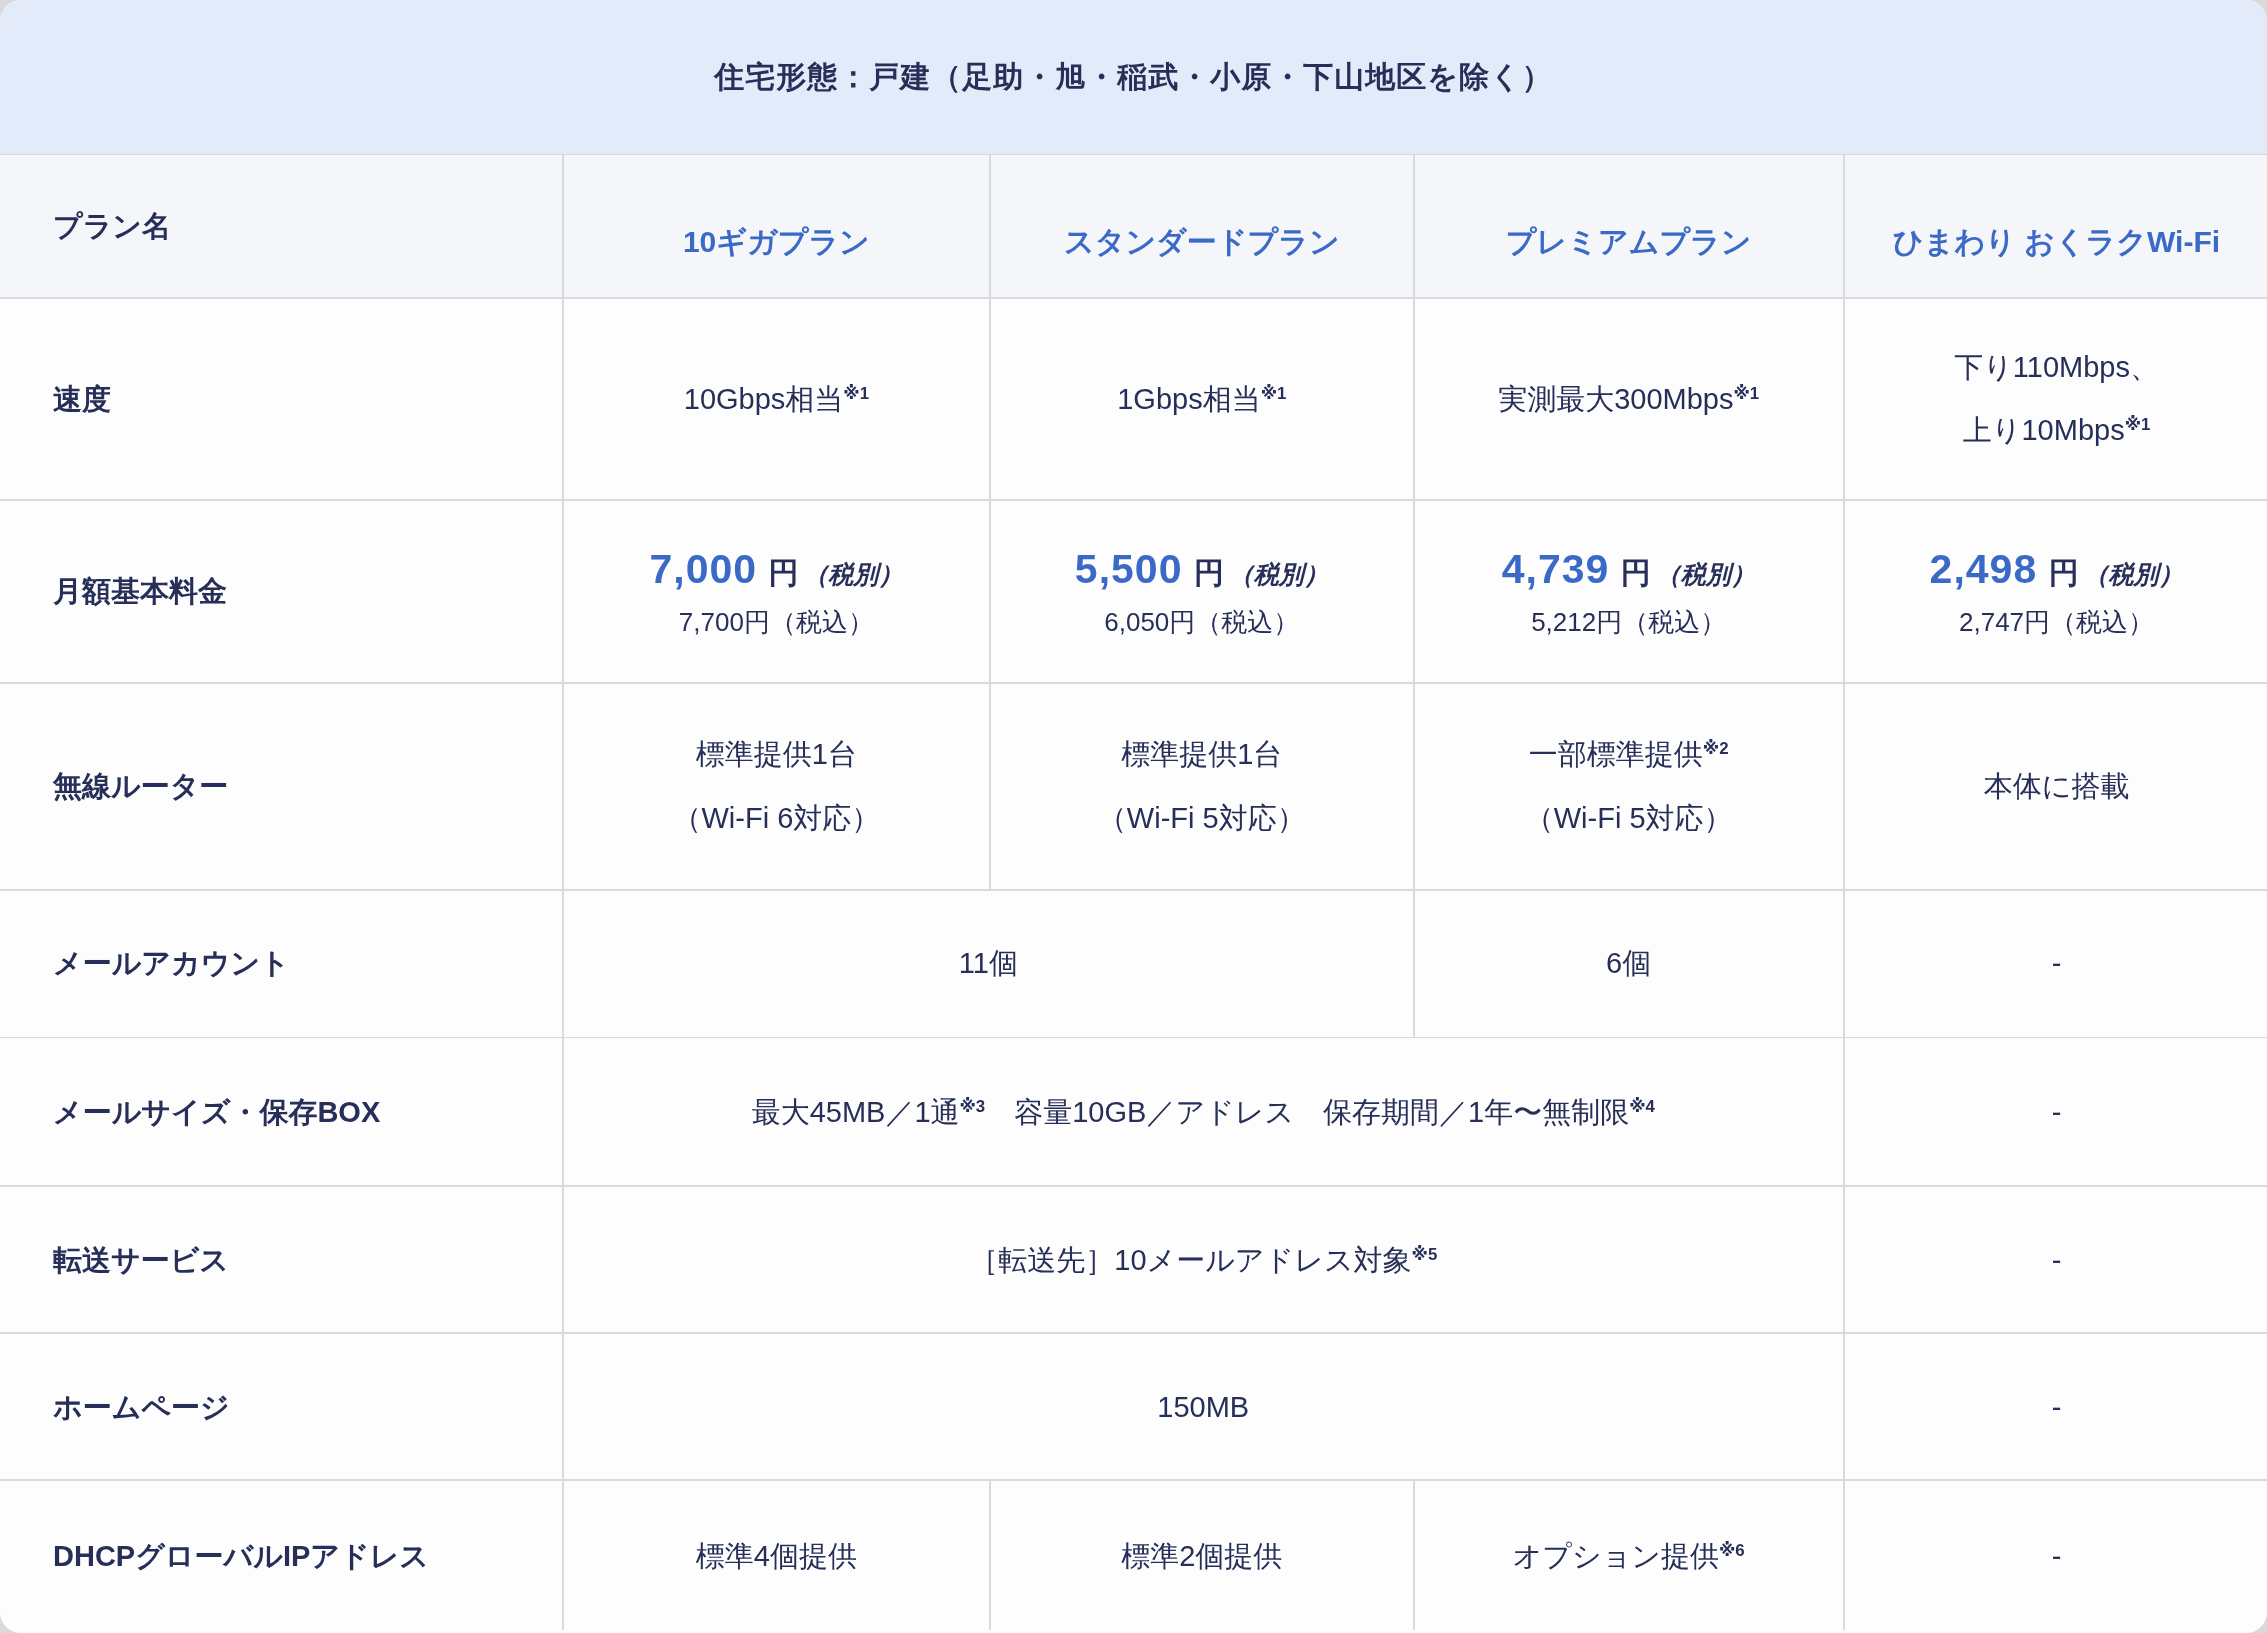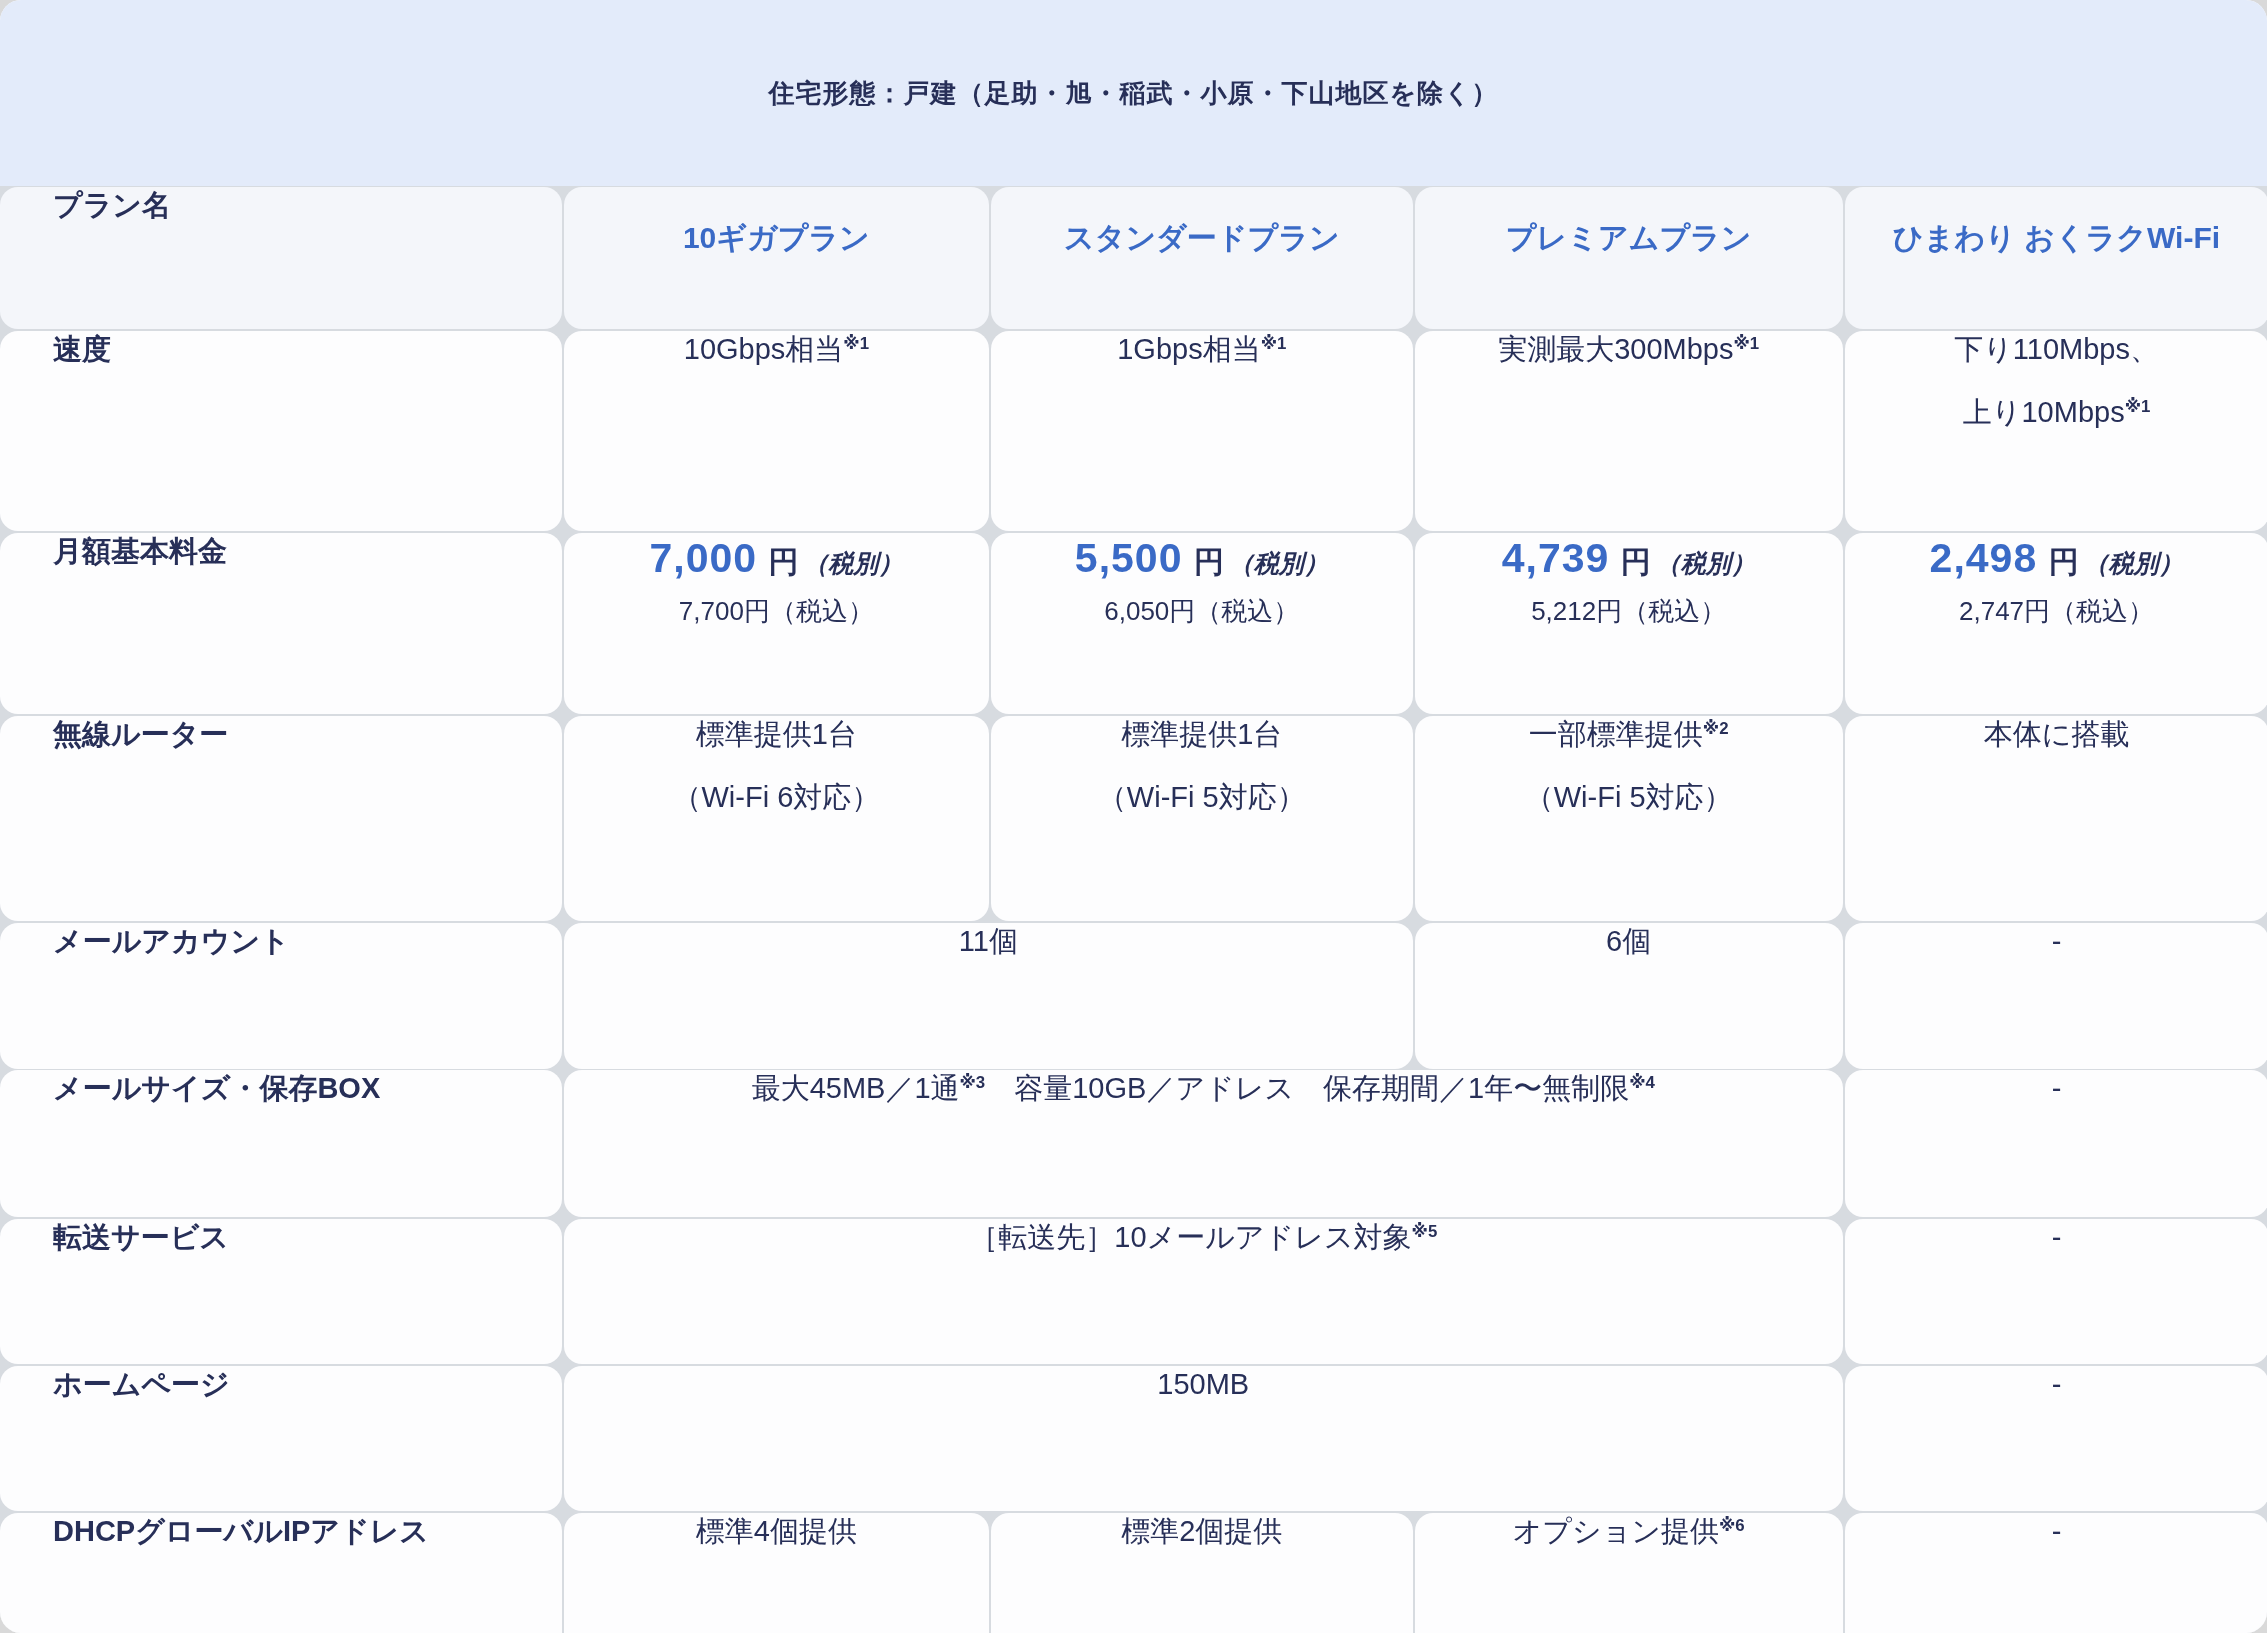--- a/index.html
+++ b/index.html
@@ -9,42 +9,41 @@
     font-family:"Liberation Sans","DejaVu Sans",sans-serif;
     color:#272f58;
   }
   .card{
     width:2267px;height:1633px;
     border-radius:21px;
     overflow:hidden;
     background:#fdfdfe;
   }
   .banner{
-    height:186px;
+    height:154px;
     background:#e3ebfa;
     display:flex;align-items:center;justify-content:center;
-    font-size:26px;font-weight:700;color:#272f58;
+    font-size:30px;font-weight:700;color:#272f58;
     letter-spacing:1px;
   }
   .grid{
     display:grid;
     grid-template-columns:562px 425px 422px 428px 424px;
     grid-template-rows:142px 200px 181px 205px 146px 147px 145px 145px 149px;
     gap:1.9px;
     background:#d7dbe0;
     border-top:1.9px solid #d7dbe0;
   }
   .cell{
     background:#fdfdfe;
     display:flex;flex-direction:column;
-    align-items:center;
+    align-items:center;justify-content:center;
     text-align:center;
     font-size:29px;font-weight:500;color:#272f58;
     line-height:1.25;
-    border-radius:18px;
   }
   .head-bg{background:#f4f6fa;}
   .label-cell{
     align-items:flex-start;
     padding-left:53px;
     box-sizing:border-box;
     font-weight:600;
     text-align:left;
   }
   .span2{grid-column:span 2;}

